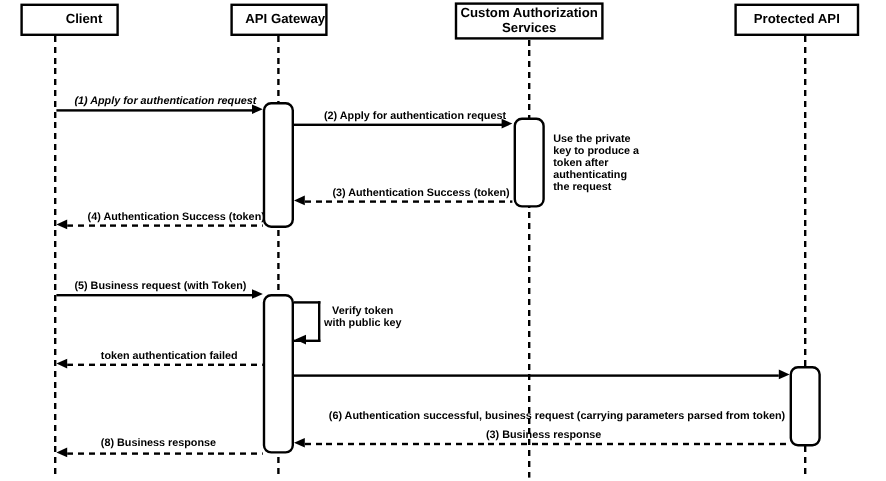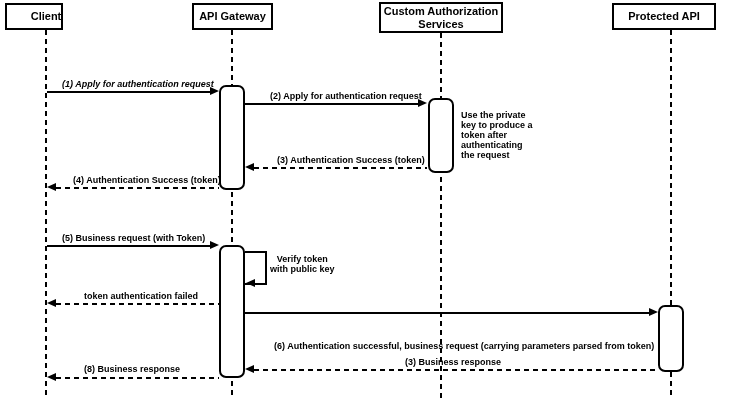--- a/index.html
+++ b/index.html
@@ -42,24 +42,24 @@
 </head>
 <body>
 
 <div class="canvas">
 
   <div class="lifeline" style="left:45px;  top:30px; height:368px;"></div>
   <div class="lifeline" style="left:231px; top:30px; height:368px;"></div>
   <div class="lifeline" style="left:440px; top:33px; height:365px;"></div>
   <div class="lifeline" style="left:670px; top:30px; height:368px;"></div>
 
-  <div class="head" style="left:5px;   top:3px; width:58px;  height:27px;padding-left:24px;">
+  <div class="head" style="left:17px;   top:3px; width:82px;  height:27px;padding-left:24px;">
     <span>Client</span>
   </div>
-  <div class="head" style="left:192px; top:3px; width:81px;  height:27px;">
+  <div class="head" style="left:192px; top:3px; width:81px;  height:27px;justify-content:flex-end;">
     <span>API Gateway</span>
   </div>
   <div class="head" style="left:379px; top:2px; width:124px; height:31px;">
     <span>Custom Authorization
 Services</span>
   </div>
   <div class="head" style="left:612px; top:3px; width:104px; height:27px;">
     <span>Protected API</span>
   </div>
 

